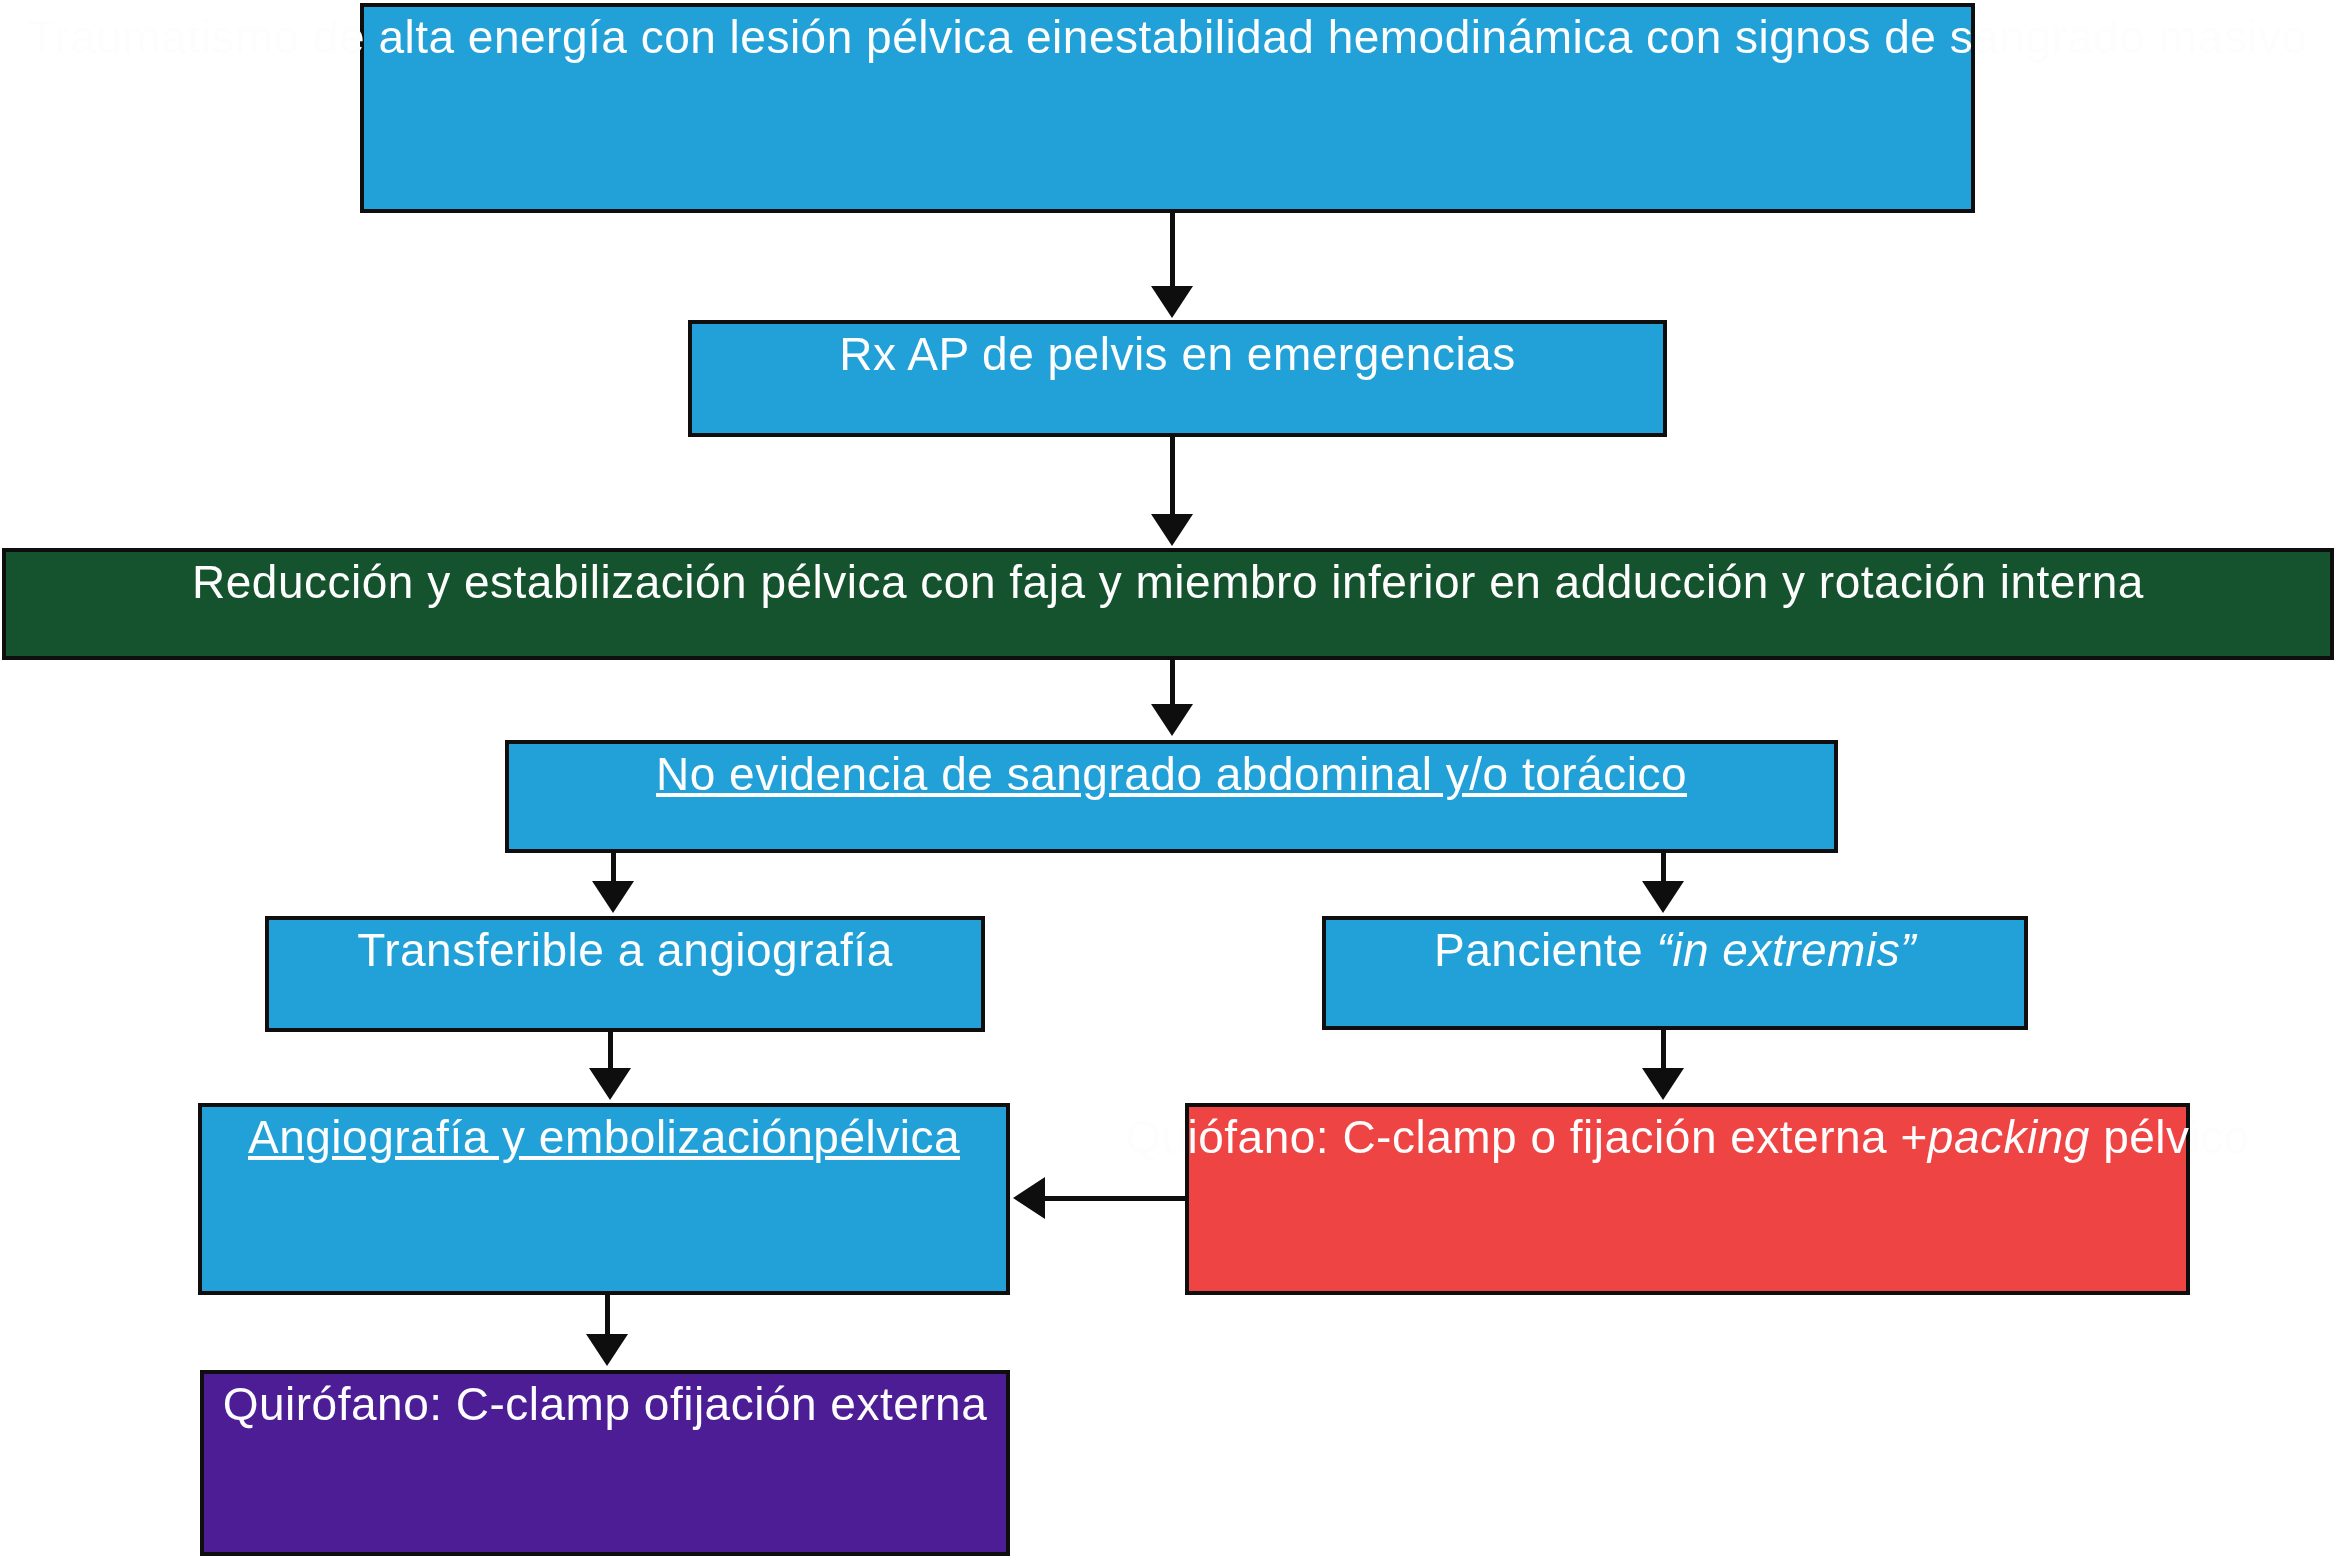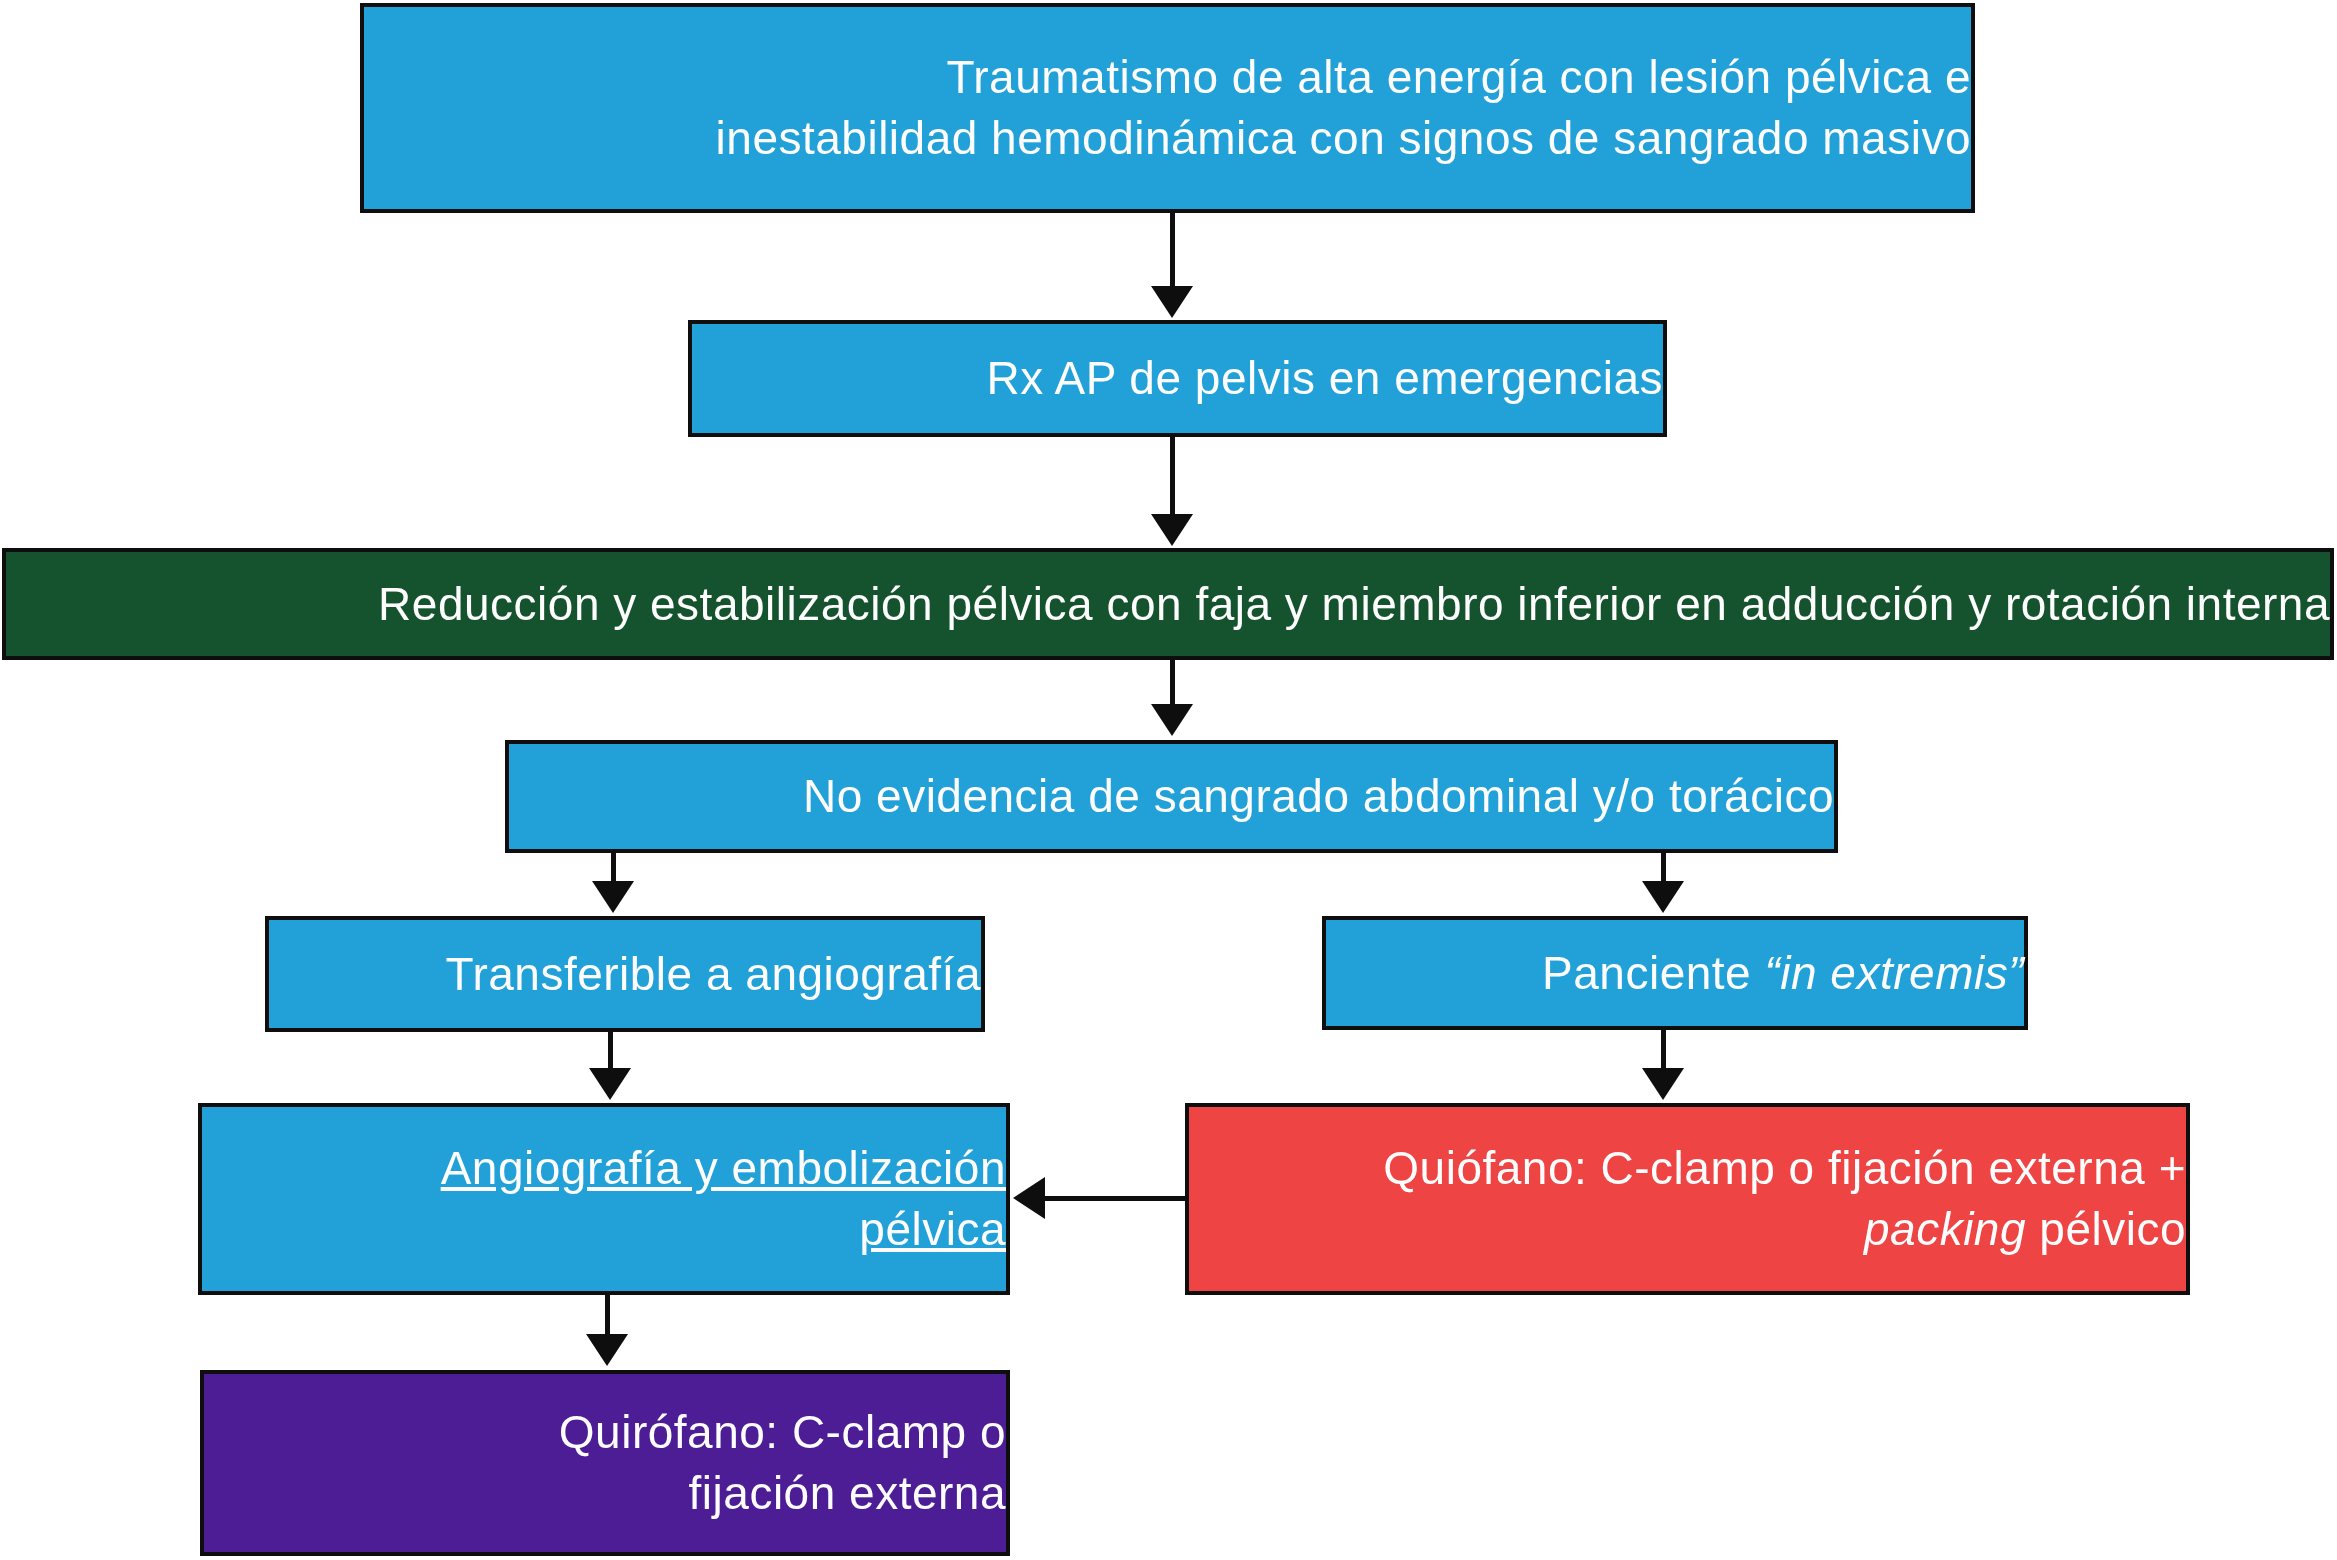--- a/index.html
+++ b/index.html
@@ -15,22 +15,21 @@
     font-family: "Liberation Sans", "DejaVu Sans", sans-serif;
     overflow: hidden;
   }
   .node {
     position: absolute;
     box-sizing: border-box;
     border: 4px solid #0e0e0e;
     background: #21a1d8;
     color: #fdfdfd;
     display: flex;
-    flex-direction: column;
-    align-items: flex-end;
+    align-items: flex-start;
     justify-content: center;
     text-align: center;
     font-size: 46px;
     line-height: 1.32;
     letter-spacing: 0.5px;
   }
   .node .line { display: block; white-space: nowrap; }
   .node .runline { display: block; white-space: pre; }
   .node .it { font-style: italic; }
   .aline {
@@ -65,21 +64,21 @@
   </div>
 
   <div class="node" style="left: 688px; top: 320px; width: 979px; height: 117px; background: rgb(33, 161, 216); border-color: rgb(14, 14, 14); color: rgb(253, 253, 253);">
     <span class="line">Rx AP de pelvis en emergencias</span>
   </div>
 
   <div class="node" style="left: 2px; top: 548px; width: 2332px; height: 112px; background: #14532d; border-color: rgb(14, 14, 14); color: rgb(253, 253, 253);">
     <span class="line">Reducción y estabilización pélvica con faja y miembro inferior en adducción y rotación interna</span>
   </div>
 
-  <div class="node" style="left: 505px; top: 740px; width: 1333px; height: 113px; background: rgb(33, 161, 216); border-color: rgb(14, 14, 14); color: rgb(253, 253, 253);">
+  <div class="node" style="left: 505px; top: 740px; width: 1333px; height: 113px; background: rgb(33, 161, 216); border-color: rgb(14, 14, 14); color: rgb(253, 253, 253); text-decoration: underline;">
     <span class="line">No evidencia de sangrado abdominal y/o torácico</span>
   </div>
 
   <div class="node" style="left: 265px; top: 916px; width: 720px; height: 116px; background: rgb(33, 161, 216); border-color: rgb(14, 14, 14); color: rgb(253, 253, 253);">
     <span class="line">Transferible a angiografía</span>
   </div>
 
   <div class="node" style="left: 1322px; top: 916px; width: 706px; height: 114px; background: rgb(33, 161, 216); border-color: rgb(14, 14, 14); color: rgb(253, 253, 253);">
     <span class="runline"><span>Panciente </span><span class="it">“</span><span class="it">in extremis</span><span class="it">”</span></span>
   </div>

